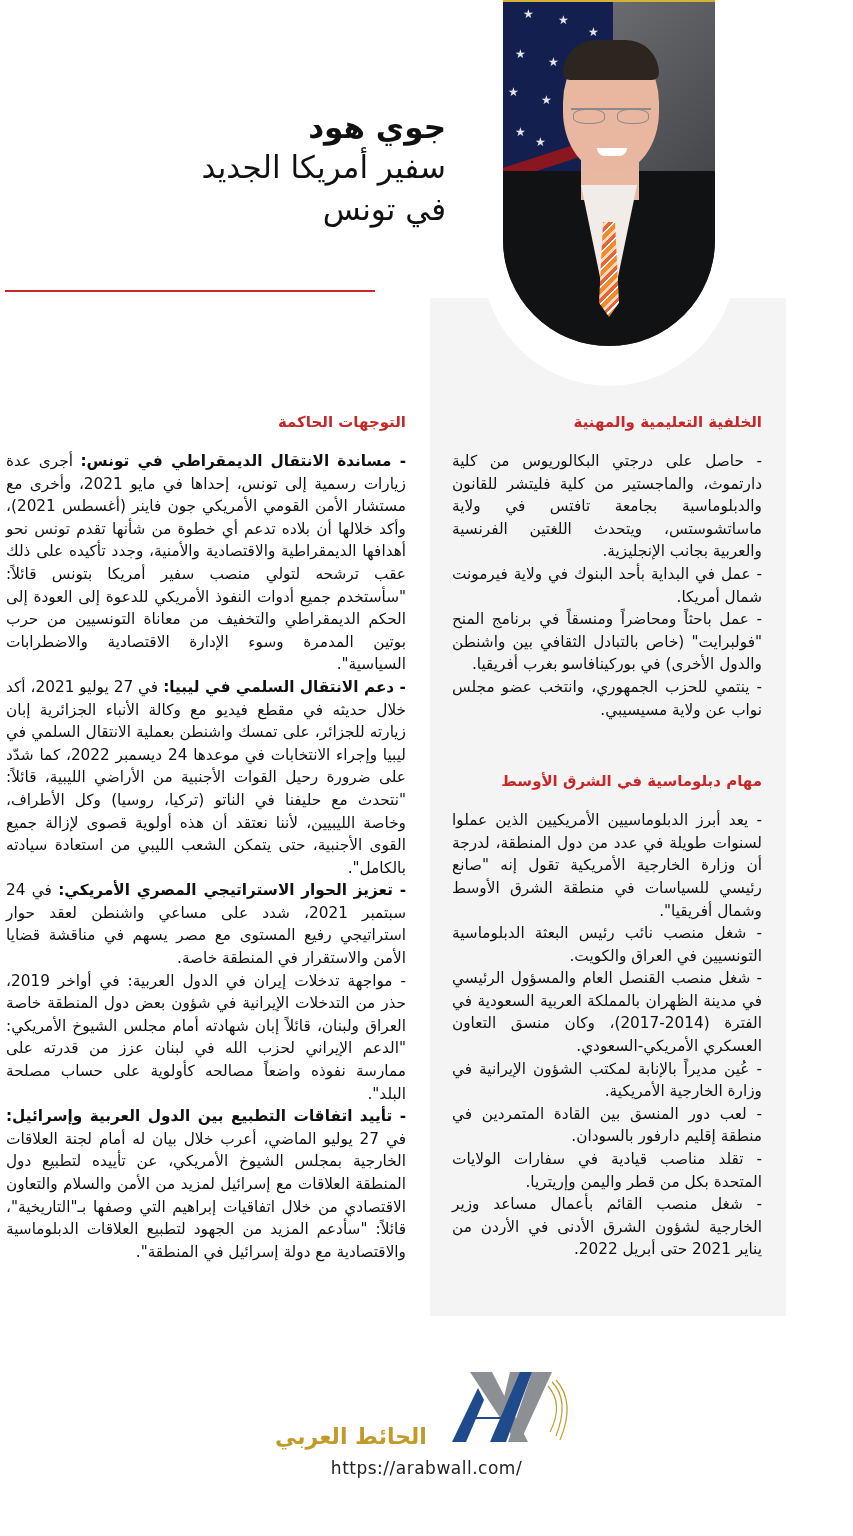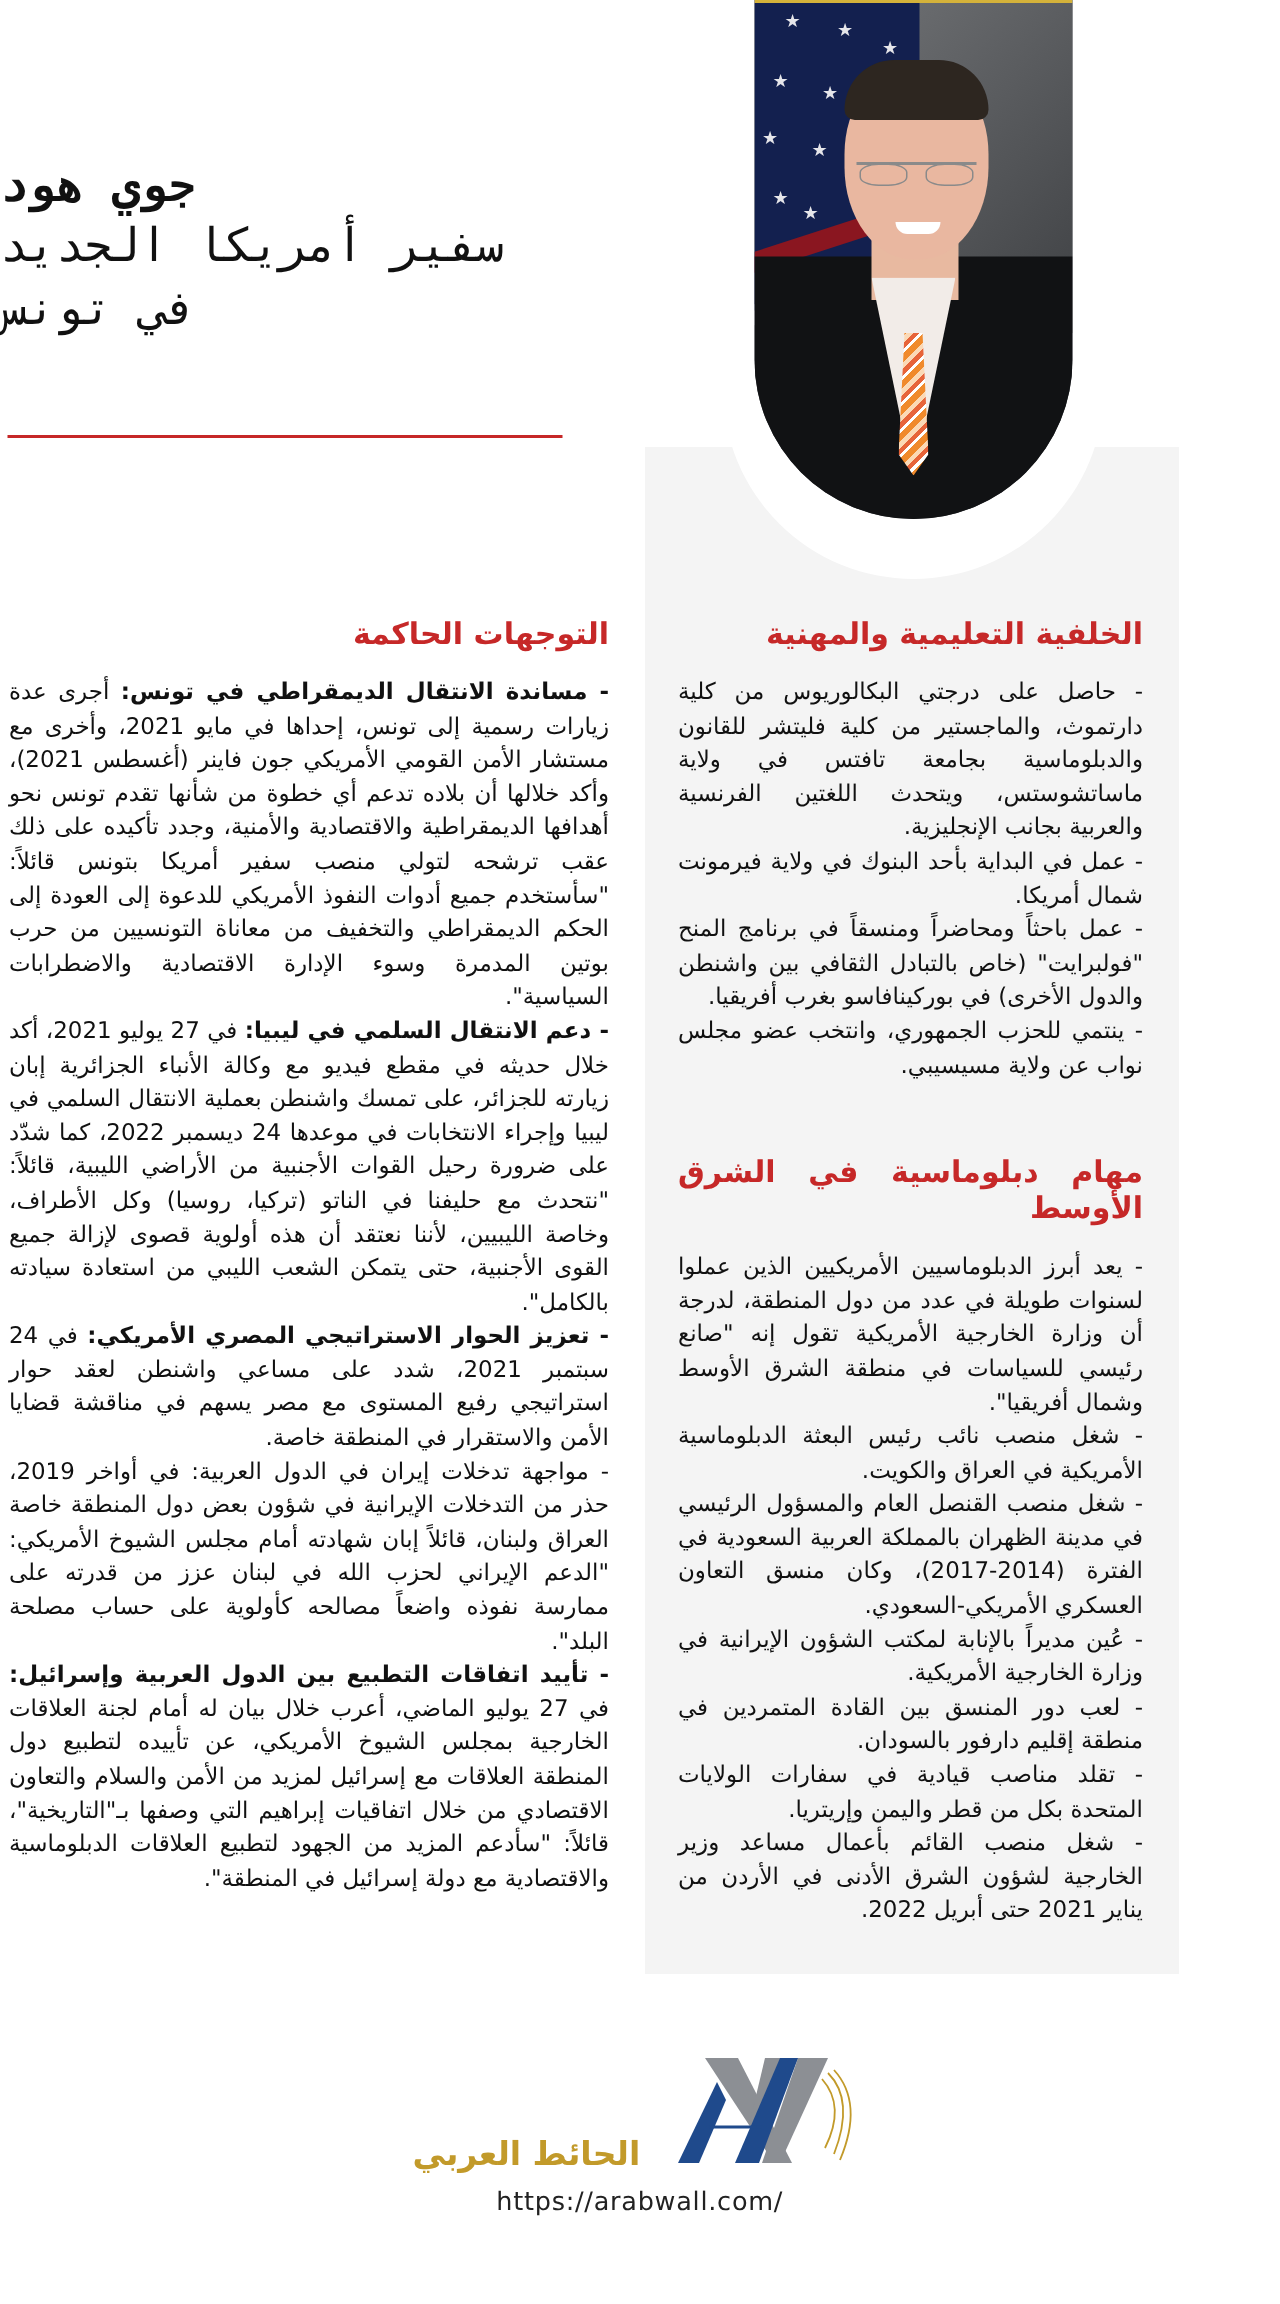--- a/index.html
+++ b/index.html
@@ -28,29 +28,29 @@
   .photo .hair { position:absolute; left:60px; top:40px; width:96px; height:40px; background:#2d2620;
                  border-radius:48px 48px 10px 10px; }
   .photo .glasses { position:absolute; left:68px; top:108px; width:80px; height:16px;
                     border-top:2px solid #8a8a8a; }
   .photo .glasses::before, .photo .glasses::after { content:""; position:absolute; top:-1px; width:30px; height:13px;
                     border:1.5px solid #8a8a8a; border-radius:40%; }
   .photo .glasses::before { left:2px; } .photo .glasses::after { right:2px; }
   .photo .smile { position:absolute; left:94px; top:148px; width:30px; height:8px; background:#fff;
                   border-radius:0 0 14px 14px; }
 
-  .title-block { position:absolute; left:0; top:108px; width:430px; text-align:left; direction:rtl;font-family:Liberation Mono, monospace; }
+  .title-block { position:absolute; left:16px; top:108px; width:430px; text-align:right; direction:rtl; }
   .title-name { font-weight:bold; font-size:31px; line-height:38px; color:#111; }
   .title-sub { font-size:31px; line-height:42px; color:#111; }
   .red-rule { position:absolute; left:5px; top:290px; width:370px; height:2px; background:#c62828; }
 
   .col { position:absolute; direction:rtl; text-align:justify; font-size:15.3px; line-height:22.6px; }
   .col-left { left:6px; top:410px; width:400px; }
   .col-right { left:452px; top:410px; width:310px; }
-  .sec-head { color:#c62828; font-weight:bold; font-size:20px; margin:0 0 16px 0; line-height:24px; }
+  .sec-head { color:#c62828; font-weight:bold; font-size:15px; margin:0 0 16px 0; line-height:24px; }
   .para { margin:0; }
   .para b { font-weight:bold; }
   .sec2 { margin-top:48px; }
 
   .logo { position:absolute; left:270px; top:1372px; width:310px; height:80px; }
   .brand-ar { position:absolute; left:275px; top:1424px; font-size:22px; font-weight:bold; color:#c29a2a; direction:rtl; }
   .url { position:absolute; left:0; width:853px; top:1458px; text-align:center; font-size:17px;
          letter-spacing:0.5px; color:#222; direction:ltr; font-family:"DejaVu Sans", sans-serif; }
 </style>
 </head>
@@ -95,21 +95,21 @@
   <div>
     <h3 class="sec-head">الخلفية التعليمية والمهنية</h3>
     <p class="para">- حاصل على درجتي البكالوريوس من كلية دارتموث، والماجستير من كلية فليتشر للقانون والدبلوماسية بجامعة تافتس في ولاية ماساتشوستس، ويتحدث اللغتين الفرنسية والعربية بجانب الإنجليزية.</p>
     <p class="para">- عمل في البداية بأحد البنوك في ولاية فيرمونت شمال أمريكا.</p>
     <p class="para">- عمل باحثاً ومحاضراً ومنسقاً في برنامج المنح "فولبرايت" (خاص بالتبادل الثقافي بين واشنطن والدول الأخرى) في بوركينافاسو بغرب أفريقيا.</p>
     <p class="para">- ينتمي للحزب الجمهوري، وانتخب عضو مجلس نواب عن ولاية مسيسيبي.</p>
   </div>
   <div class="sec2">
     <h3 class="sec-head">مهام دبلوماسية في الشرق الأوسط</h3>
     <p class="para">- يعد أبرز الدبلوماسيين الأمريكيين الذين عملوا لسنوات طويلة في عدد من دول المنطقة، لدرجة أن وزارة الخارجية الأمريكية تقول إنه "صانع رئيسي للسياسات في منطقة الشرق الأوسط وشمال أفريقيا".</p>
-    <p class="para">- شغل منصب نائب رئيس البعثة الدبلوماسية الأمريكية في العراق والكويت.</p>
+    <p class="para">- شغل منصب نائب رئيس البعثة الدبلوماسية التونسيين في العراق والكويت.</p>
     <p class="para">- شغل منصب القنصل العام والمسؤول الرئيسي في مدينة الظهران بالمملكة العربية السعودية في الفترة (2014-2017)، وكان منسق التعاون العسكري الأمريكي-السعودي.</p>
     <p class="para">- عُين مديراً بالإنابة لمكتب الشؤون الإيرانية في وزارة الخارجية الأمريكية.</p>
     <p class="para">- لعب دور المنسق بين القادة المتمردين في منطقة إقليم دارفور بالسودان.</p>
     <p class="para">- تقلد مناصب قيادية في سفارات الولايات المتحدة بكل من قطر واليمن وإريتريا.</p>
     <p class="para">- شغل منصب القائم بأعمال مساعد وزير الخارجية لشؤون الشرق الأدنى في الأردن من يناير 2021 حتى أبريل 2022.</p>
   </div>
 </div>
 
 <div class="col col-left">
   <h3 class="sec-head">التوجهات الحاكمة</h3>

